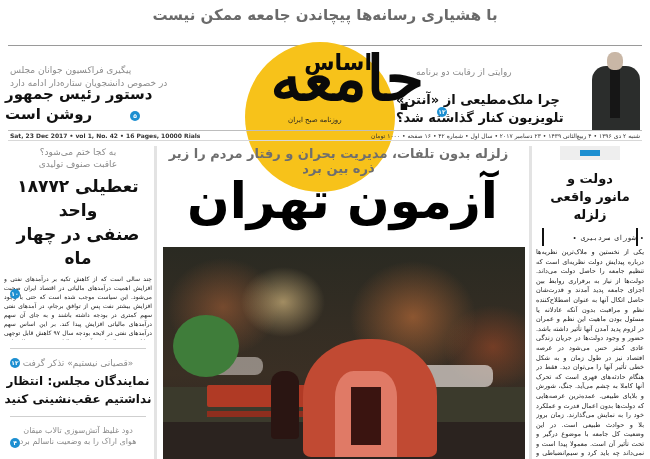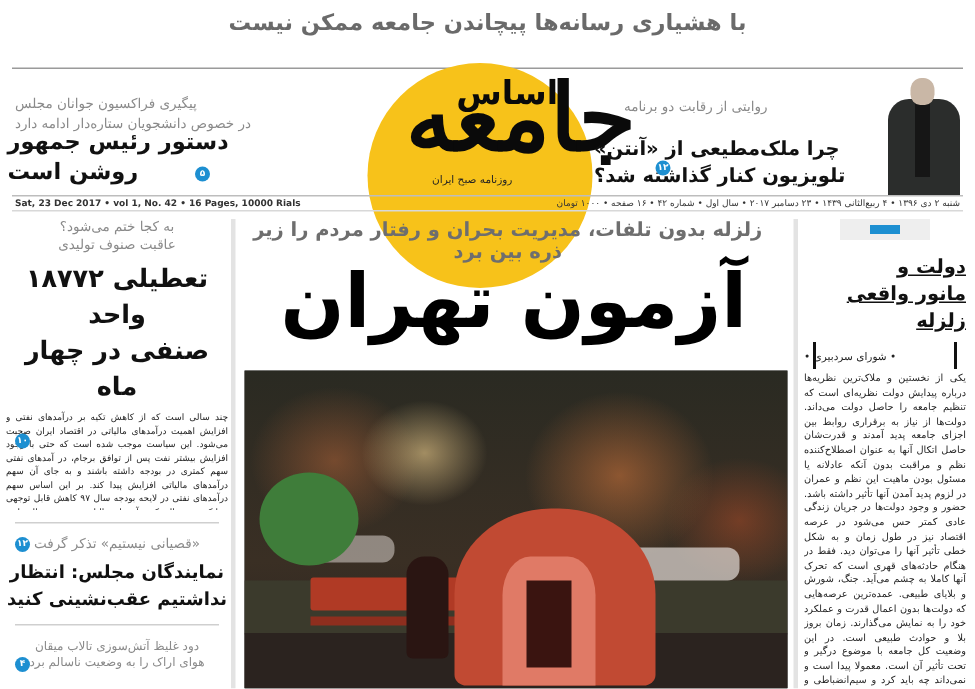--- a/index.html
+++ b/index.html
@@ -69,22 +69,22 @@
   .ph-tent-door { position: absolute; left: 172px; top: 124px; width: 62px; height: 86px; background: #e07a66; border-radius: 30% 30% 0 0; }
   .ph-tent-in { position: absolute; left: 188px; top: 140px; width: 30px; height: 58px; background: #3a1410; }
   .ph-car { position: absolute; left: 250px; top: 118px; width: 80px; height: 22px; border-radius: 8px; background: #d8d2cc; opacity: 0.75; }
   .ph-car2 { position: absolute; left: 40px; top: 110px; width: 60px; height: 18px; border-radius: 8px; background: #d8d2cc; opacity: 0.55; }
 
   
   .col-divider-r { left: 529px; top: 146px; width: 3px; height: 313px; background: #e3e3e3; }
   .col-right { left: 536px; top: 146px; width: 108px; }
   .edit-label { margin: 6px auto 0; width: 20px; height: 6px; background: #1d8fd1; }
   .edit-label-bg { width: 60px; margin: 0 auto; height: 14px; background: #eeeeee; padding-top: 4px; }
-  .edit-title { font-size: 13px; font-weight: bold; direction: rtl; line-height: 18px; margin-top: 10px; text-decoration: underline; }
-  .byline { font-size: 7px; text-align: left; color: #222; margin: 10px 0 6px; direction: rtl; position: relative; }
+  .edit-title { font-size: 13px; font-weight: bold; text-align: center; direction: rtl; line-height: 18px; margin-top: 10px; }
+  .byline { font-size: 7px; text-align: right; color: #222; margin: 10px 0 6px; direction: rtl; position: relative; font-family: Liberation Mono, monospace; }
   .byline .bar { position: absolute; top: -6px; width: 2px; height: 18px; background: #111; }
 </style>
 </head>
 <body>
 
 <div class="abs tagline">با هشیاری رسانه‌ها پیچاندن جامعه ممکن نیست</div>
 <div class="abs top-rule"></div>
 
 <div class="abs sun"></div>
 <div class="abs mast-clip">

